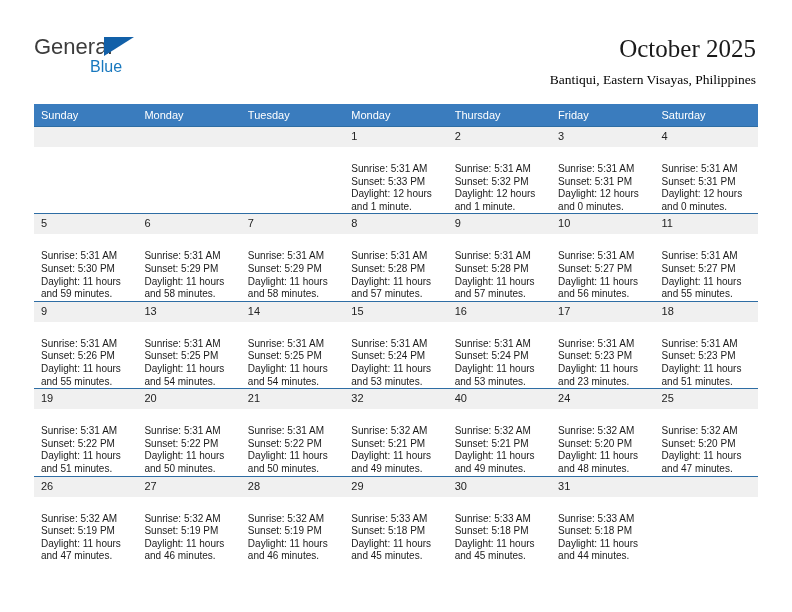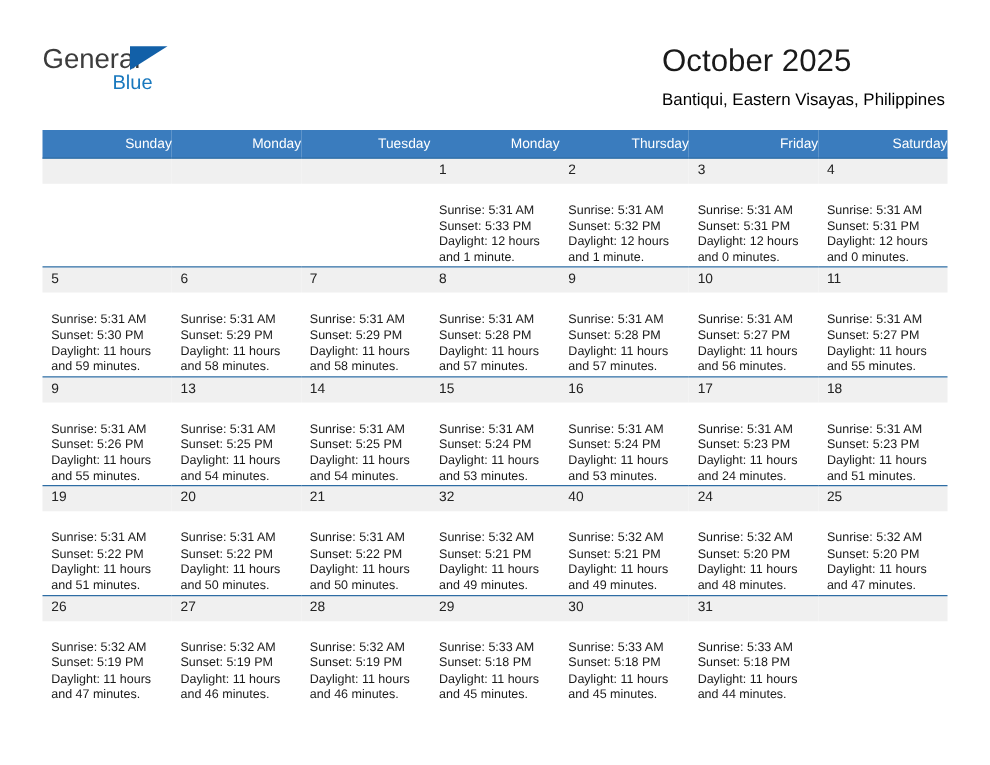--- a/index.html
+++ b/index.html
@@ -62,21 +62,22 @@
     width: 0;
     height: 0;
     border-left: 30px solid #1260a8;
     border-bottom: 19px solid transparent;
   }
 
   .title-block {
     position: absolute;
     right: 36px;
     top: 34px;
-    text-align: left;
+    text-align: right;
+    font-family: Liberation Serif, serif;
   }
   .cal-title {
     font-size: 25px;
     color: #1a1a1a;
     line-height: 30px;
     font-weight: 400;
     white-space: nowrap;
   }
   .cal-subtitle {
     margin-top: 8px;
@@ -94,21 +95,21 @@
     top: 104px;
     width: 724px;
     border-collapse: collapse;
     table-layout: fixed;
   }
   .calendar th {
     background: #3a7cbe;
     color: #ffffff;
     font-size: 11px;
     font-weight: normal;
-    text-align: right;
+    text-align: left;
     padding: 5px 0 5px 7px;
     height: 12px;
     line-height: 12px;
     border: none;
   }
   .calendar td {
     vertical-align: top;
     padding: 0;
     border: none;
     border-top: 1px solid #2e6da4;
@@ -328,21 +329,21 @@
               <div>Daylight: 11 hours</div>
               <div>and 53 minutes.</div>
             </div>
           </td>
           <td>
             <div class="daynum">17</div>
             <div class="cellbody">
               <div>Sunrise: 5:31 AM</div>
               <div>Sunset: 5:23 PM</div>
               <div>Daylight: 11 hours</div>
-              <div>and 24 minutes.</div>
+              <div>and 23 minutes.</div>
             </div>
           </td>
           <td>
             <div class="daynum">18</div>
             <div class="cellbody">
               <div>Sunrise: 5:31 AM</div>
               <div>Sunset: 5:23 PM</div>
               <div>Daylight: 11 hours</div>
               <div>and 51 minutes.</div>
             </div>

